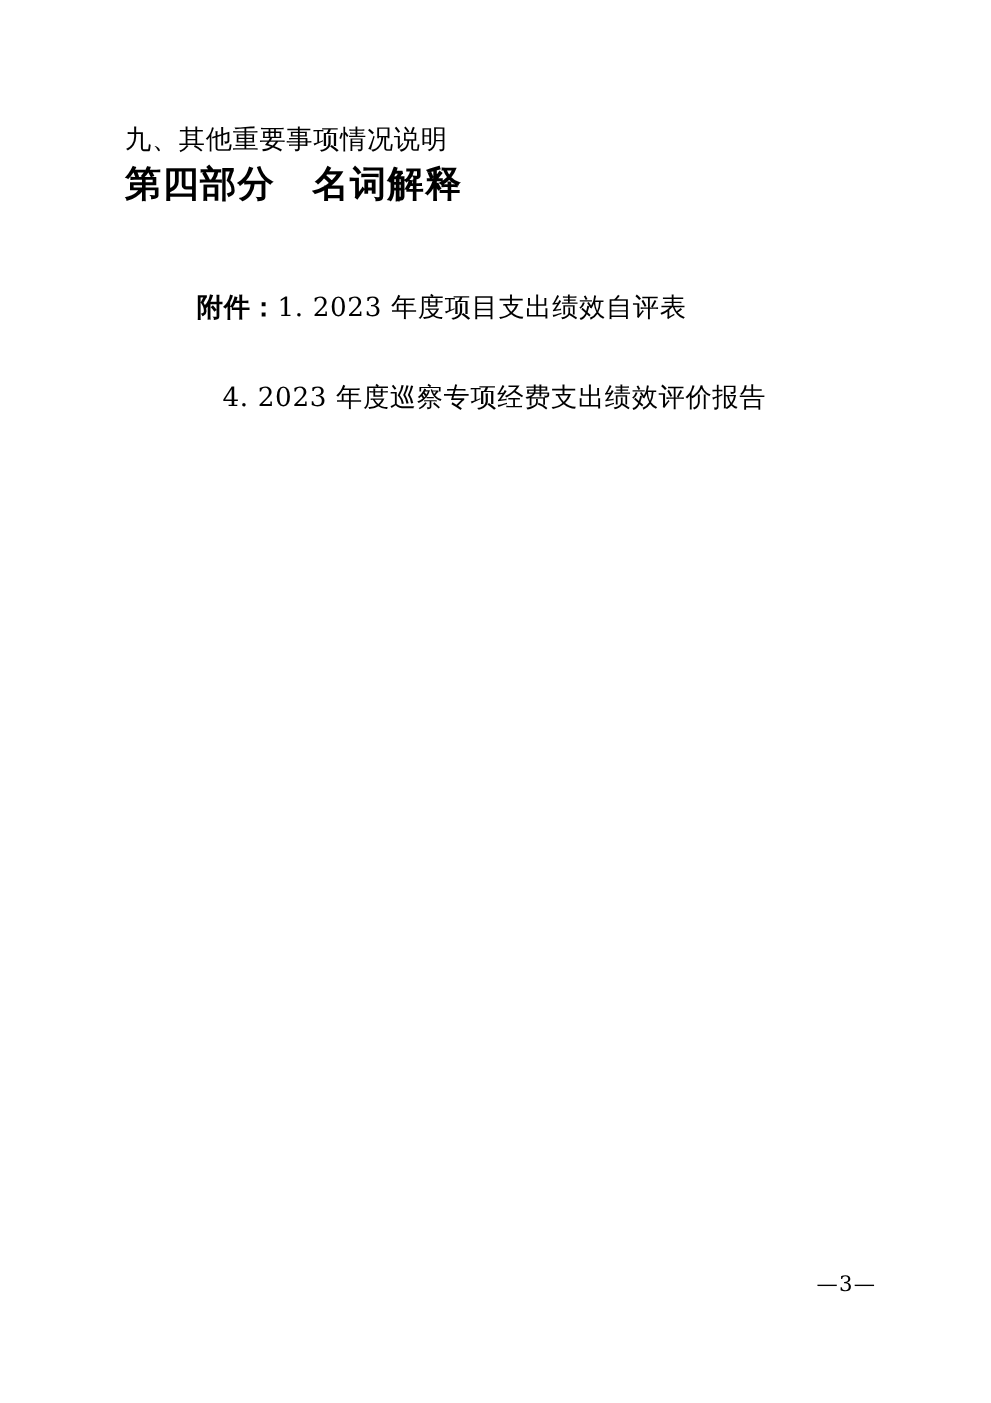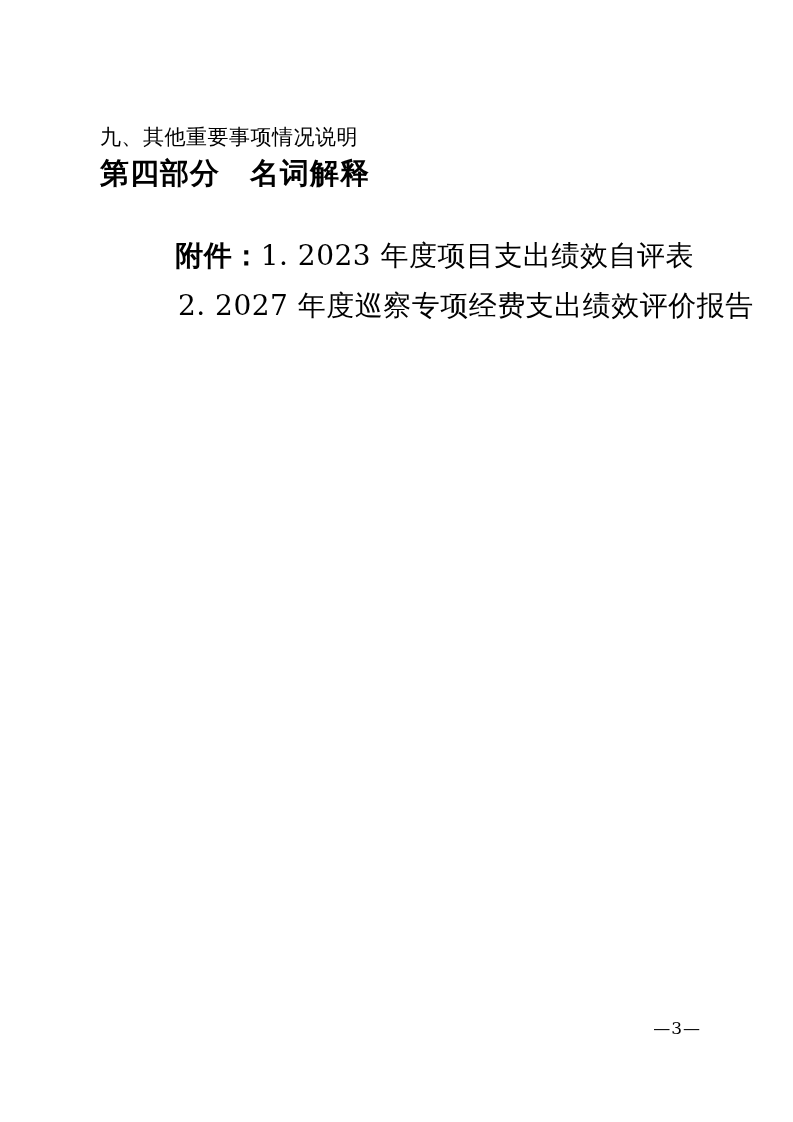--- a/index.html
+++ b/index.html
@@ -15,21 +15,21 @@
     position: relative;
     width: 793px;
     height: 1122px;
     background: #ffffff;
     box-sizing: border-box;
     overflow: hidden;
   }
   .content {
     position: absolute;
     left: 100px;
-    top: 120px;
+    top: 94px;
     width: 600px;
   }
   .line {
     white-space: pre;
     letter-spacing: 0.5px;
   }
   .heading-sec {
     font-family: "DejaVu Serif", "Liberation Serif", serif;
     font-size: 21px;
     line-height: 34px;
@@ -39,22 +39,22 @@
     font-family: "DejaVu Serif", "Liberation Serif", serif;
     font-size: 29px;
     line-height: 38px;
     font-weight: bold;
     letter-spacing: 1px;
   }
   .gap {
     height: 26px;
   }
   .attach-block {
-    font-size: 28px;
-    line-height: 25px;
+    font-size: 21px;
+    line-height: 36px;
   }
   .attach-label {
     font-weight: bold;
     letter-spacing: 0.5px;
   }
   .attach-item {
     display: block;
   }
   .attach-item.indent {
     padding-left: 78px;
@@ -78,20 +78,20 @@
     <div class="line heading-sec">九、其他重要事项情况说明</div>
 
     <div class="line heading-part">第四部分　名词解释</div>
 
     <div class="gap"></div>
 
     <div class="attach-block">
       <div class="line">
         <span class="attach-label">附件：</span><span>1. 2023 年度项目支出绩效自评表</span>
       </div>
-      <div class="line attach-item indent">2. 2027 年度巡察专项经费支出绩效评价报告</div>
+      <div class="line attach-item indent">4. 2023 年度巡察专项经费支出绩效评价报告</div>
     </div>
 
   </div>
 
   <div class="page-number">—3—</div>
 
 </div>
 
 </body></html>

